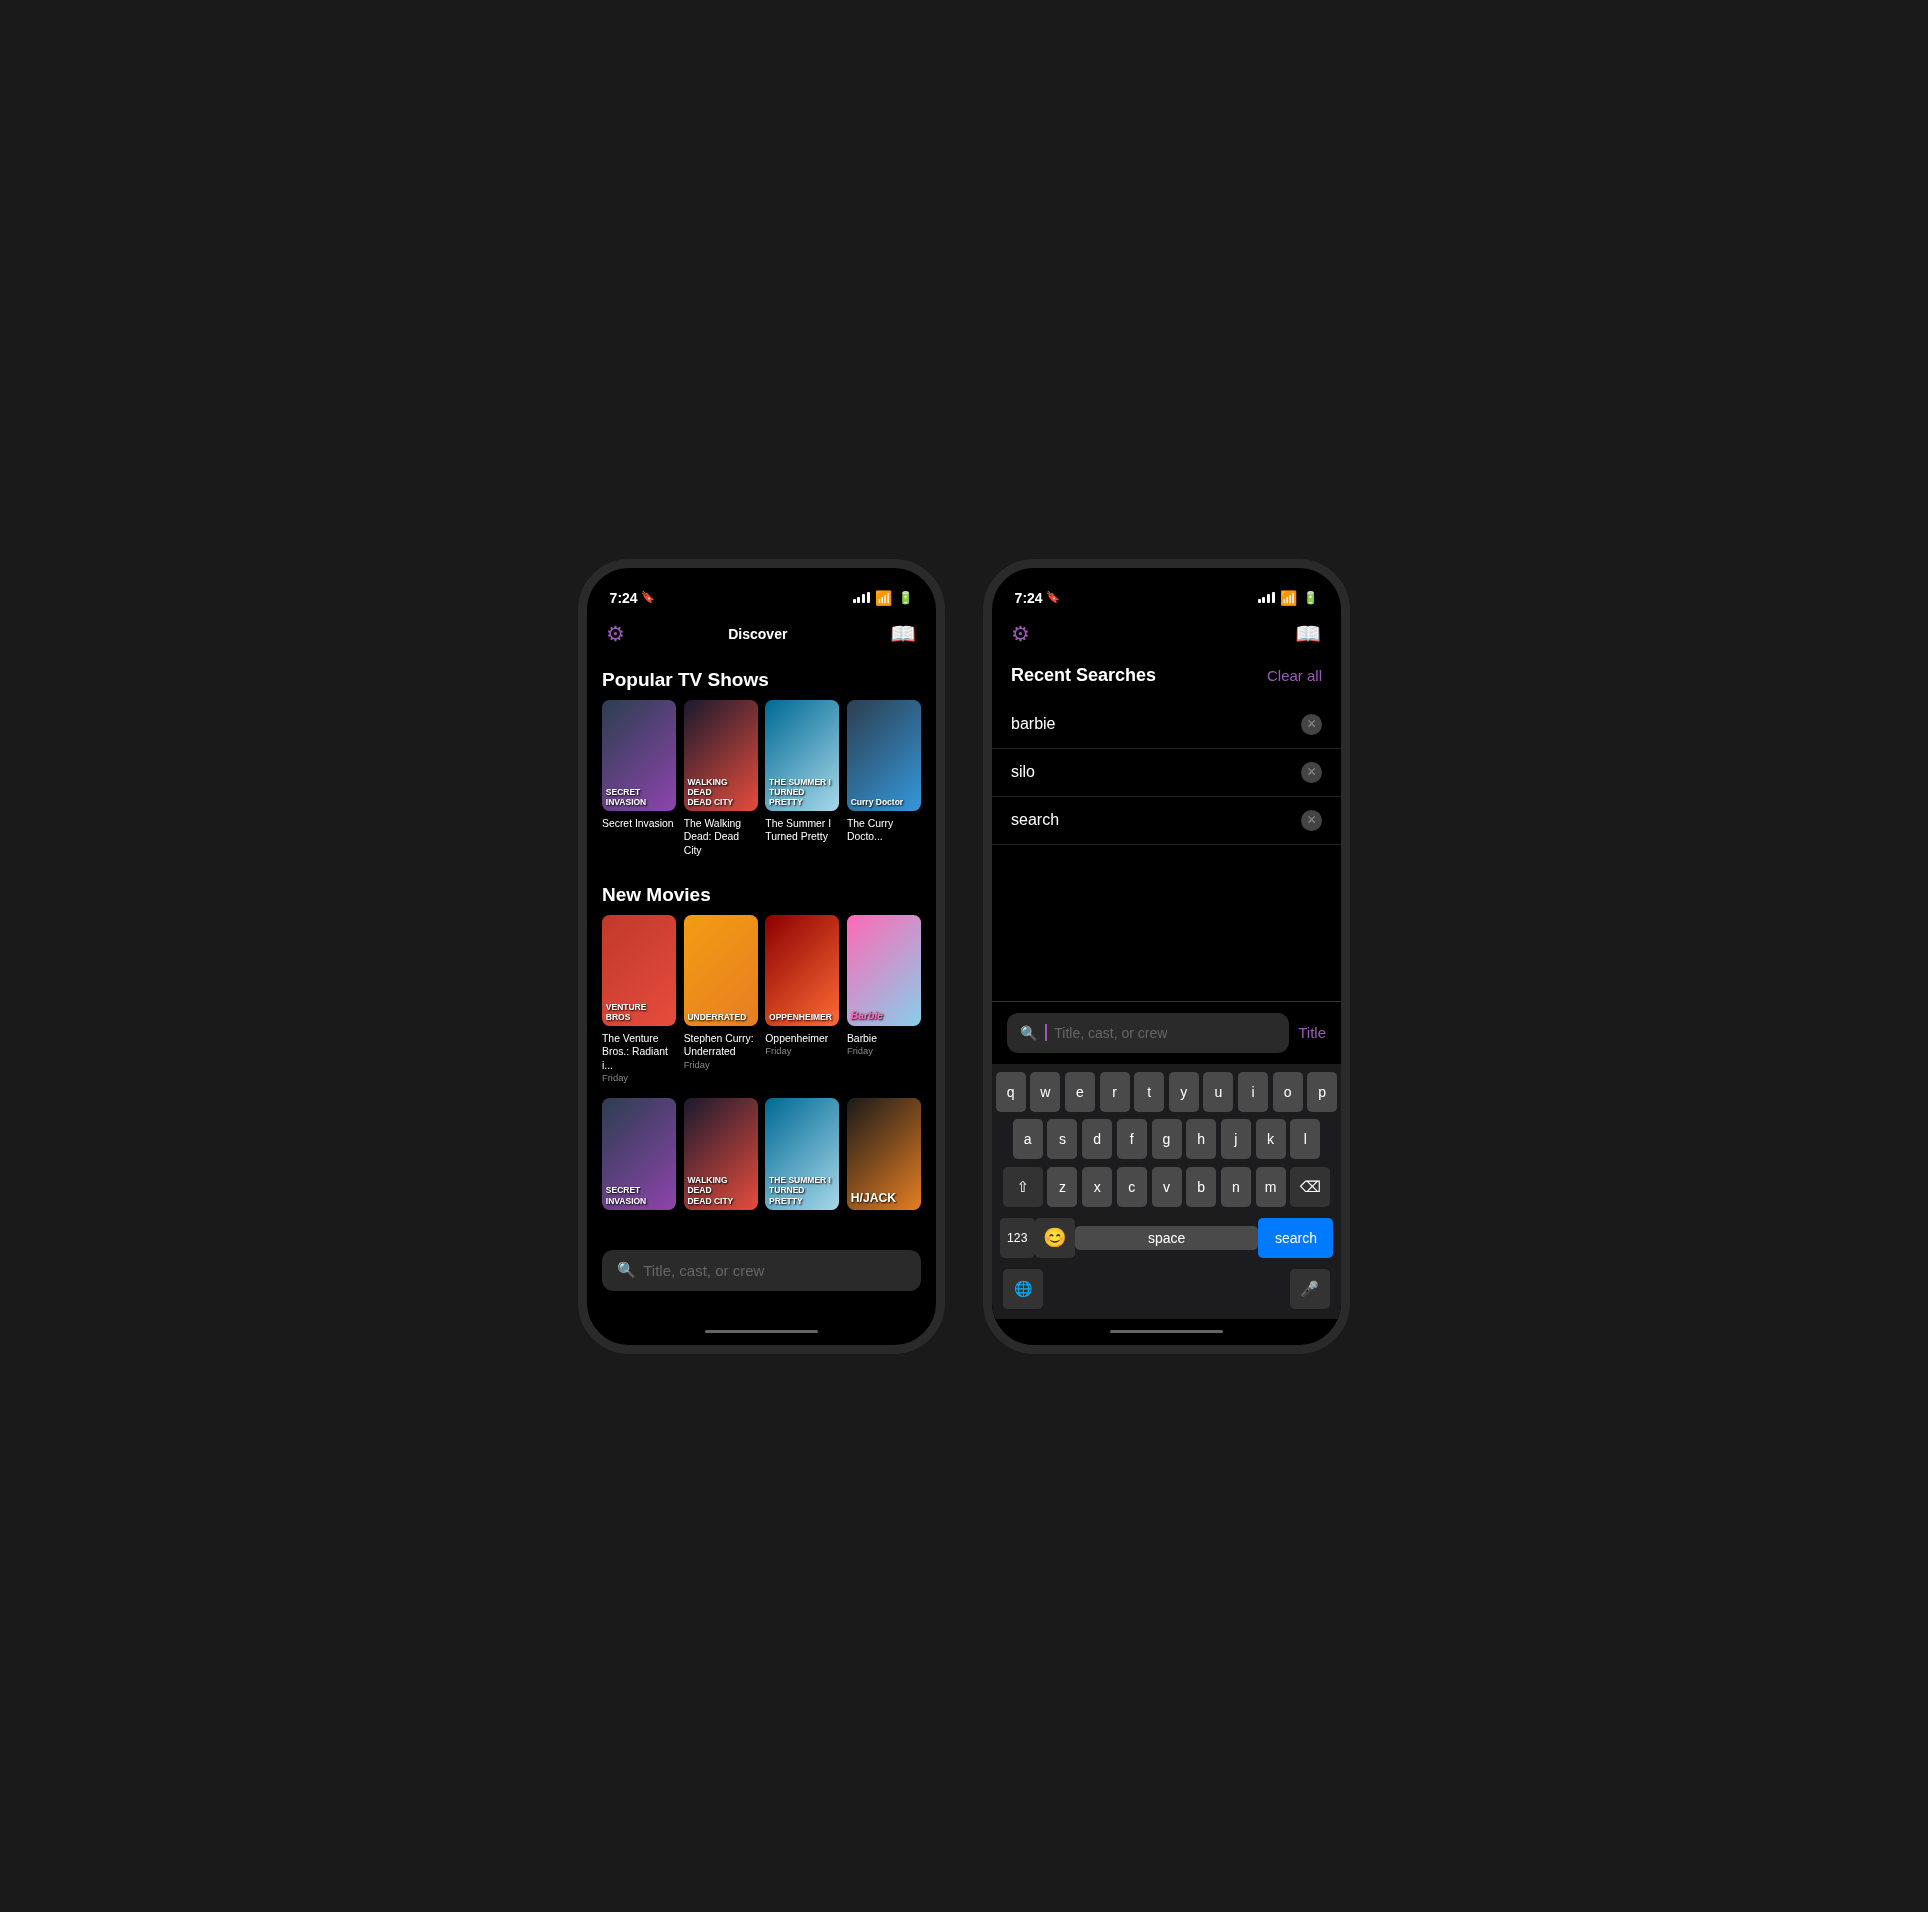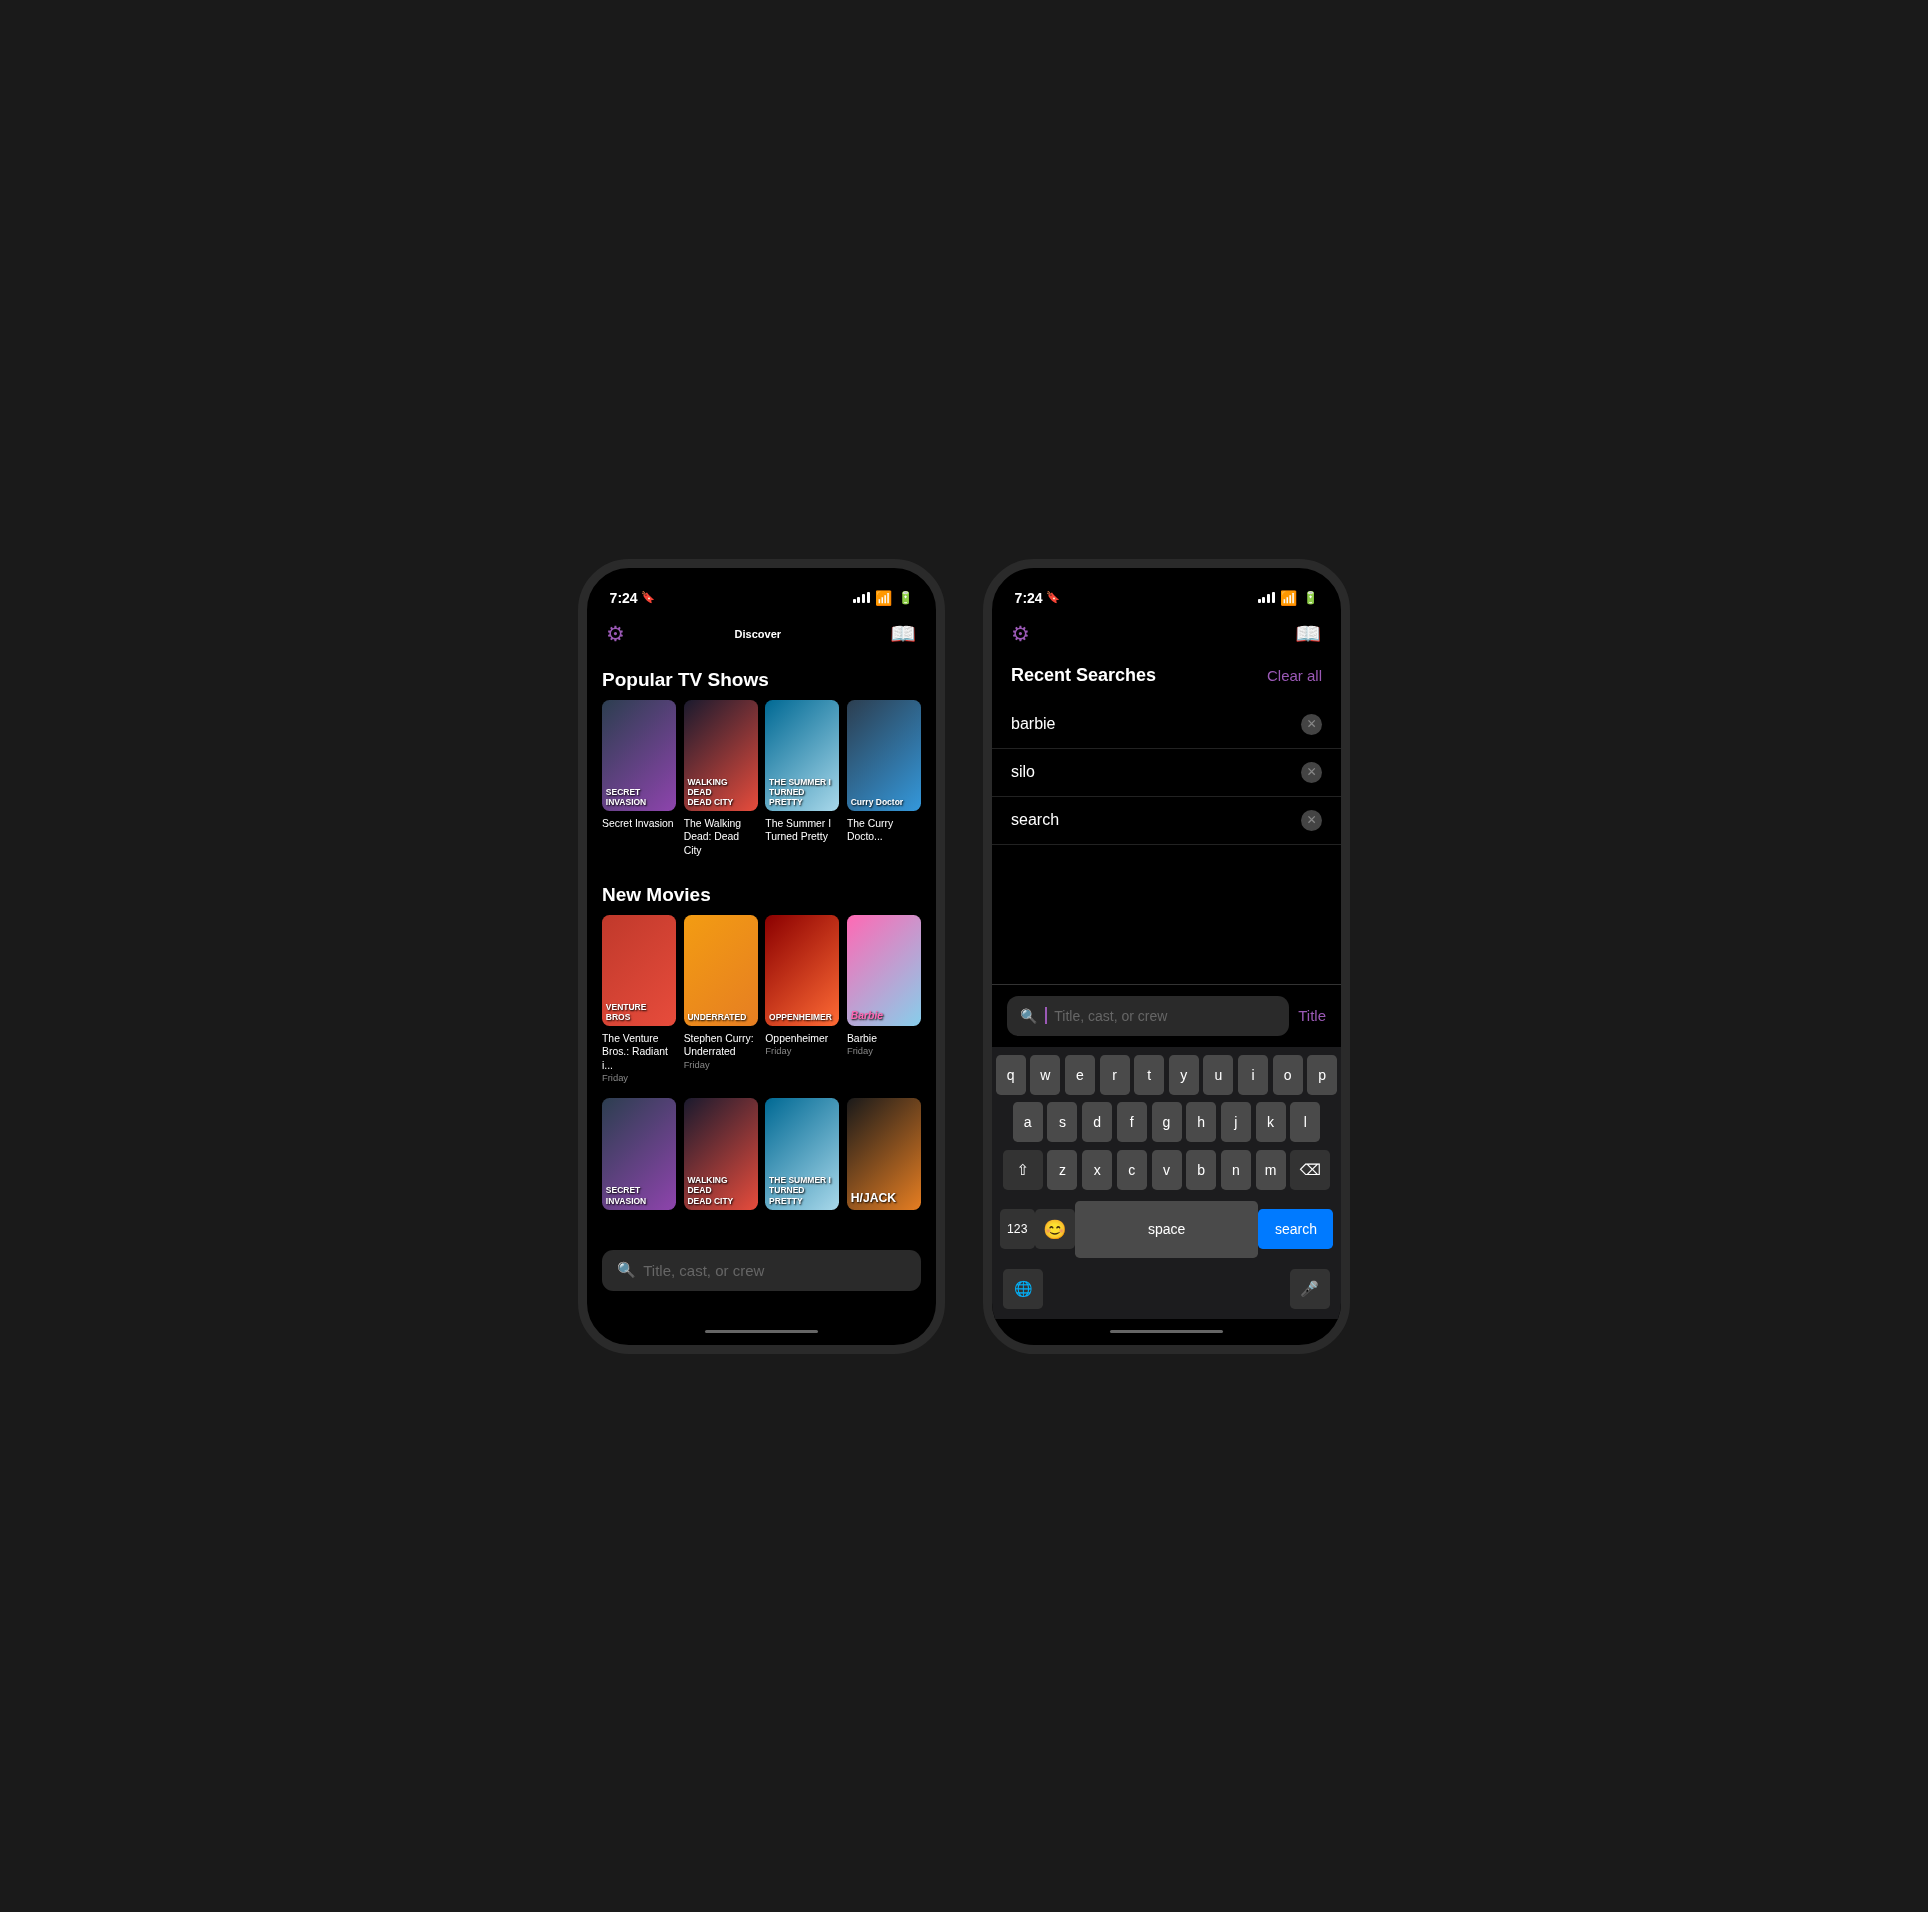--- a/index.html
+++ b/index.html
@@ -87,21 +87,21 @@
     }
 
     .nav-icon {
       color: #9b59b6;
       font-size: 21px;
       cursor: pointer;
     }
 
     .nav-title {
       color: #fff;
-      font-size: 11px;
+      font-size: 14px;
       font-weight: 600;
     }
 
     
     .phone-content {
       flex: 1;
       overflow-y: auto;
       overflow-x: hidden;
     }
 
@@ -275,21 +275,21 @@
       display: flex;
       align-items: center;
       justify-content: center;
       cursor: pointer;
       user-select: none;
     }
 
     .key-space {
       background: #4a4a4a;
       flex: 1;
-      height: 57px;
+      height: 24px;
       border-radius: 4.7px;
       display: flex;
       align-items: center;
       justify-content: center;
       color: #fff;
       font-size: 14px;
       cursor: pointer;
     }
 
     .key-search {

